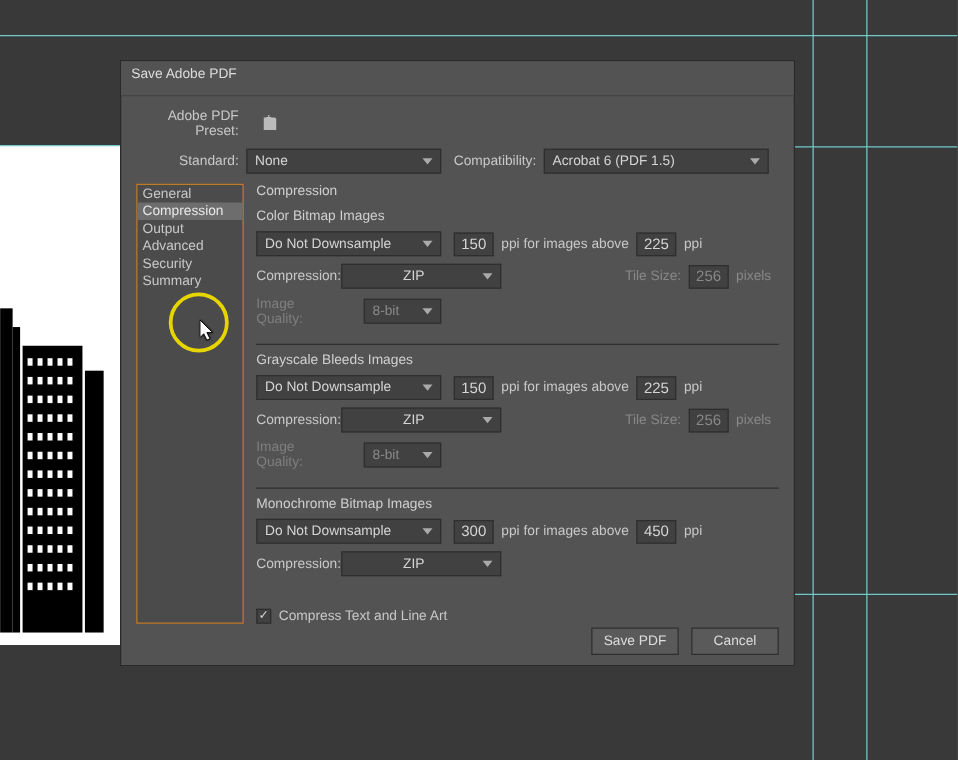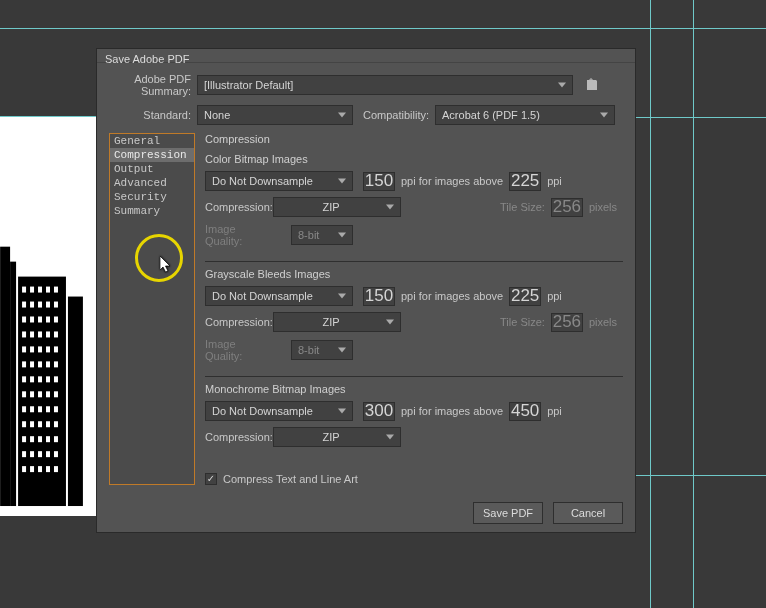--- a/index.html
+++ b/index.html
@@ -28,21 +28,21 @@
 .dialog {
   position: absolute;
   left: 96px; top: 48px;
   width: 540px; height: 485px;
   background: #535353;
   border: 1px solid #2a2a2a;
   color: #c8c8c8;
   font-size: 11px;
 }
 .titlebar {
-  height: 14px;
+  height: 28px;
   background: #535353;
   padding: 4px 8px;
   border-bottom: 1px solid #444;
   color: #dcdcdc;
 }
 .body { padding: 10px 12px 8px 12px; }
 
 .row { display: flex; align-items: center; margin-bottom: 8px; }
 .row .label { text-align: right; color: #c8c8c8; }
 .label-preset { width: 88px; padding-right: 6px; }
@@ -83,21 +83,21 @@
   color: #bbb;
 }
 
 .columns { display: flex; margin-top: 4px; }
 .sidebar {
   width: 86px;
   min-height: 346px;
   border: 1px solid #c07a28;
   background: #4b4b4b;
 }
-.sidebar .item { padding: 1px 4px; color: #c8c8c8; cursor: default; font-family: Liberation Mono, monospace; }
+.sidebar .item { padding: 1px 4px; color: #c8c8c8; cursor: default; }
 .sidebar .item.selected { background: #6d6d6d; color: #e8e8e8; }
 
 .main {
   flex: 1;
   padding-left: 10px;
 }
 .panel-title { color: #cfcfcf; margin-bottom: 8px; }
 
 .section-title { color: #cfcfcf; margin: 6px 0 6px 0; }
 .section { border-bottom: 1px solid #2f2f2f; padding-bottom: 8px; margin-bottom: 4px; }
@@ -107,21 +107,21 @@
 .line .lbl { width: 68px; text-align: left; color: #c8c8c8; }
 .line .lbl.muted { color: #7f7f7f; }
 .line .gap { width: 10px; }
 
 .input-num {
   width: 32px; height: 19px;
   background: #414141;
   border: 1px solid #2e2e2e;
   color: #d5d5d5;
   text-align: center;
-  font-size: 17px;
+  font-size: 12px;
 }
 .unit { margin: 0 6px; color: #c8c8c8; }
 .unit.muted { color: #888; text-align: right; }
 
 .checkbox {
   display: inline-flex;
   align-items: center;
   gap: 6px;
   margin-top: 6px;
 }
@@ -253,24 +253,21 @@
       </g>
     </g>
   </svg>
 </div>
 
 <div class="dialog">
   <div class="titlebar">Save Adobe PDF</div>
   <div class="body">
 
     <div class="row">
-      <span class="label label-preset">Adobe PDF Summary:</span>
-      <div class="select wide">
-        <span>[Illustrator Default]</span>
-      </div>
+      <span class="label label-preset">Adobe PDF Preset:</span>
       <span class="preset-action">
         <svg width="14" height="14" viewBox="0 0 14 14">
             <path d="M2 2h9l1 1v9H2z M4 3h5v3H4z M4 8h6v3H4z" fill="#bbb"></path>
             <path d="M6 0v4M4 2h4" stroke="#bbb" stroke-width="1"></path>
           </svg>
       </span>
     </div>
 
     <div class="row">
       <span class="label label-std">Standard:</span>

